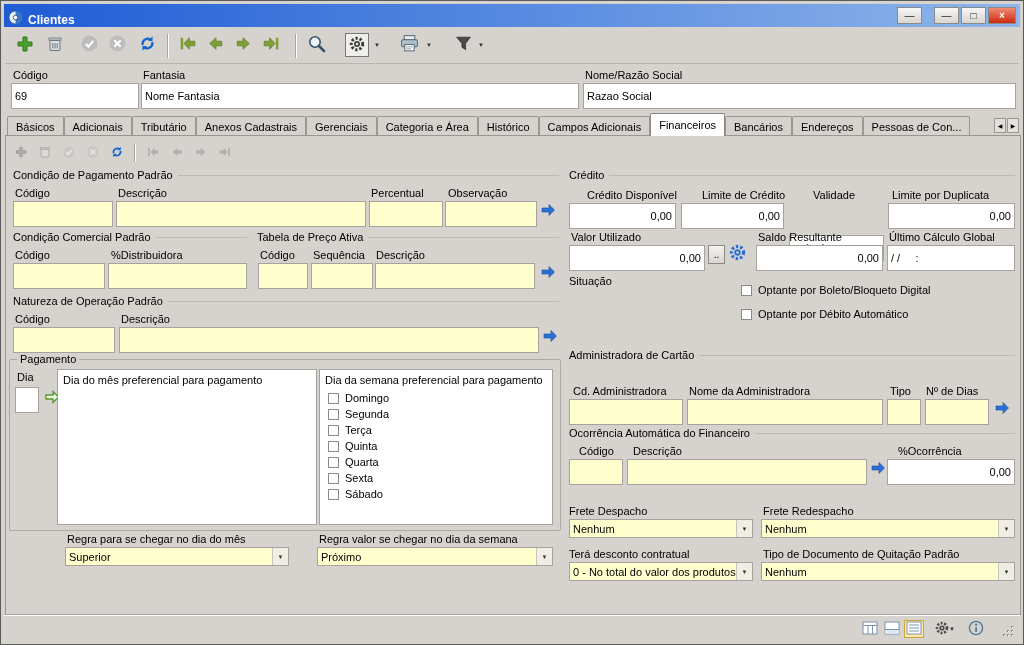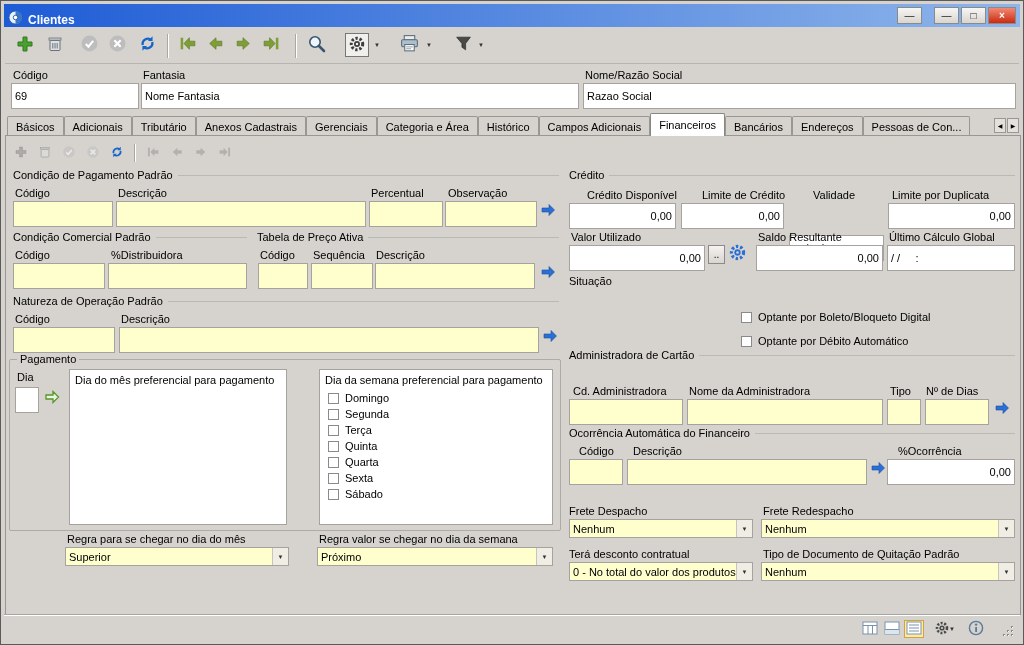--- a/index.html
+++ b/index.html
@@ -38,21 +38,21 @@
   .legend{position:absolute;background:#d6d3ce;padding:0 3px;}
   .combo{position:absolute;height:19px;background:#ffffce;border:1px solid #a6a39e;display:flex;
     align-items:center;box-sizing:border-box;}
   .combo .txt{flex:1;padding:0 3px;white-space:nowrap;overflow:hidden;}
   .combo .dd{width:15px;align-self:stretch;display:flex;align-items:center;justify-content:center;
     font-size:6px;color:#333;border-left:1px solid #c8c5b8;background:#efede4;}
   .listbox{position:absolute;background:#fff;border:1px solid #a6a39e;overflow:hidden;box-sizing:border-box;}
   .list-title{padding:4px 5px;white-space:nowrap;overflow:hidden;}
   .day-row{display:flex;align-items:center;gap:6px;padding:2px 4px 2px 8px;}
   .cb{width:11px;height:11px;border:1px solid #8a8a8a;background:#fff;display:inline-block;box-sizing:border-box;flex:none;}
-  .cbrow{position:absolute;display:flex;align-items:flex-end;gap:6px;white-space:nowrap;margin-top:27px;}
+  .cbrow{position:absolute;display:flex;align-items:flex-end;gap:6px;white-space:nowrap;}
   .lookup{position:absolute;width:18px;height:18px;border:none;background:transparent;padding:0;
     display:flex;align-items:center;justify-content:center;}
   .small-btn{position:absolute;height:19px;border:1px solid #8a8a8a;background:linear-gradient(#f4f3f1,#d9d5cf);
     font-size:10px;line-height:1;padding:0 2px;box-sizing:border-box;}
   
   .tabs{position:absolute;left:6px;top:113px;height:22px;display:flex;align-items:flex-end;}
   .tab{height:19px;padding:0 8px;border:1px solid #9a9792;border-bottom:none;background:#d6d3ce;
     border-radius:2px 2px 0 0;display:flex;align-items:center;white-space:nowrap;}
   .tab.selected{background:#fff;height:22px;position:relative;z-index:2;border-color:#8a8782;}
   .tab-scroll{position:absolute;top:117px;width:12px;height:15px;border:1px solid #9a9792;background:#e4e1dc;
@@ -326,21 +326,21 @@
 
   <div class="group" style="left:8px;top:358px;width:550px;height:170px"></div>
   <span class="lbl legend" style="left:16px;top:352px">Pagamento</span>
   <span class="lbl" style="left:16px;top:370px">Dia</span>
   <input class="inp" style="left: 14px; top: 386px; width: 24px; height: 20px;">
   <button class="lookup" style="left:42px;top:388px">
       <span><svg width="16" height="14" viewBox="0 0 16 14">
           <path d="M2 5h7V1.5L14.5 7 9 12.5V9H2z" fill="#e9f5df" stroke="#55952d" stroke-width="1.3"></path>
         </svg></span>
     </button>
-  <div class="listbox" style="left:68px;top:368px;width:218px;height:156px">
+  <div class="listbox" style="left:56px;top:368px;width:260px;height:156px">
     <div class="list-title">Dia do mês preferencial para pagamento</div>
   </div>
   <div class="listbox" style="left:318px;top:368px;width:234px;height:156px">
     <div class="list-title">Dia da semana preferencial para pagamento</div>
     <div class="day-row">
         <span class="cb"></span>
         <span>Domingo</span>
       </div>
     <div class="day-row">
         <span class="cb"></span>

